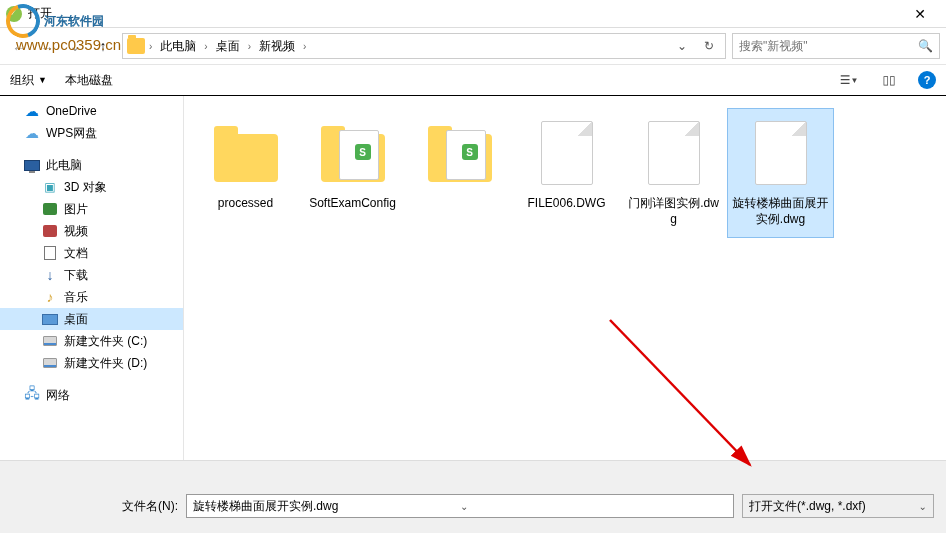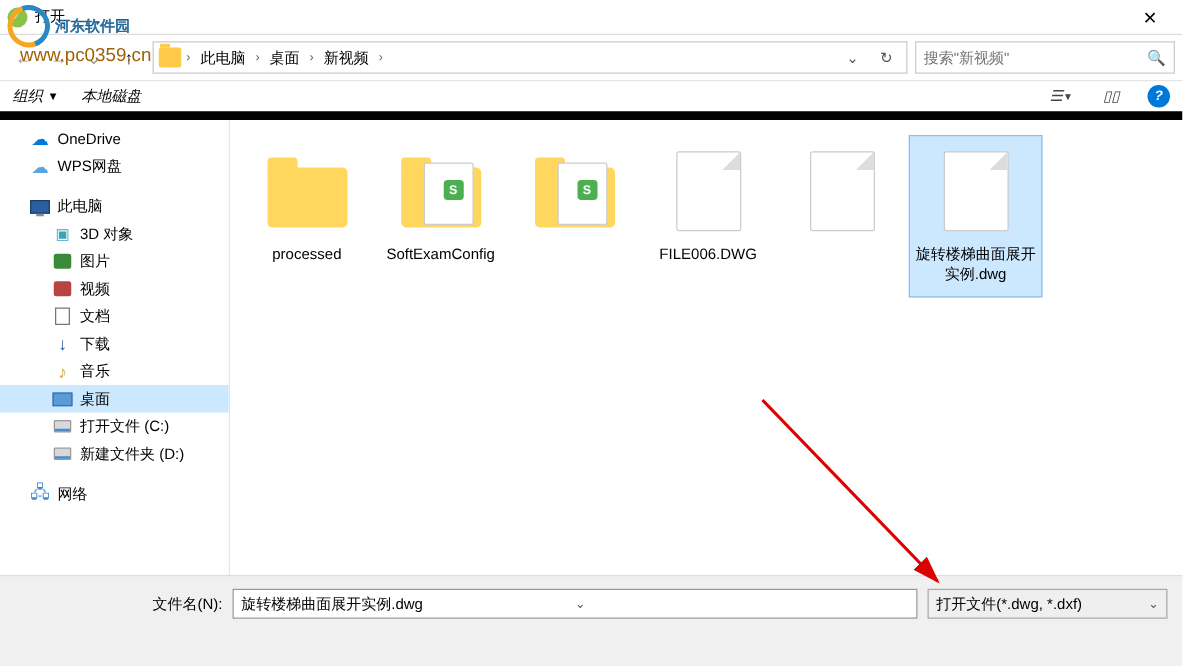--- a/index.html
+++ b/index.html
@@ -19,21 +19,21 @@
 .bc-icon { width: 18px; height: 16px; background: #ffc94a; border-radius: 2px; position: relative; }
 .bc-icon::before { content: ""; position: absolute; top: -3px; left: 1px; width: 8px; height: 3px; background: #ffc94a; border-radius: 1px 1px 0 0; }
 .bc-sep { color: #666; font-size: 10px; }
 .bc-item { padding: 2px 4px; cursor: pointer; }
 .bc-refresh { width: 24px; text-align: center; color: #555; cursor: pointer; }
 .bc-drop { color: #555; padding: 0 6px; cursor: pointer; }
 .searchbox { width: 208px; height: 26px; border: 1px solid #ccc; display: flex; align-items: center; padding: 0 6px; }
 .searchbox input { border: none; flex: 1; outline: none; color: #888; }
 .searchbox .mag { color: #666; cursor: pointer; }
 
-.toolbar { height: 32px; border-top: 1px solid #e5e5e5; border-bottom: 7px solid #000000; background: #fff; display: flex; align-items: center; padding: 0 10px; gap: 18px; font-style: italic; }
+.toolbar { height: 32px; border-top: 1px solid #e5e5e5; border-bottom: 1px solid #000000; background: #fff; display: flex; align-items: center; padding: 0 10px; gap: 18px; }
 .toolbar .tb-item { cursor: pointer; display: flex; align-items: center; gap: 4px; }
 .toolbar .spacer { flex: 1; }
 .tb-icon { width: 22px; height: 18px; display: flex; align-items: center; justify-content: center; cursor: pointer; color: #444; }
 .help-icon { width: 18px; height: 18px; border-radius: 50%; background: #0078d7; color: #fff; display: flex; align-items: center; justify-content: center; font-size: 11px; font-weight: bold; cursor: pointer; }
 
 .body-area { display: flex; height: 364px; }
 .sidebar { width: 184px; border-right: 1px solid #e5e5e5; overflow-y: auto; padding: 4px 0; }
 .nav-item { height: 22px; display: flex; align-items: center; padding: 0 6px 0 24px; gap: 6px; cursor: pointer; white-space: nowrap; }
 .nav-item.indent { padding-left: 42px; }
 .nav-item.selected { background: #cce8ff; }
@@ -60,21 +60,21 @@
 .file-icon { width: 72px; height: 72px; margin-bottom: 6px; display: flex; align-items: center; justify-content: center; }
 .folder-icon { width: 64px; height: 48px; background: #ffd75e; border-radius: 2px 4px 4px 4px; position: relative; margin-top: 10px; }
 .folder-icon::before { content: ""; position: absolute; top: -8px; left: 0; width: 24px; height: 10px; background: #ffd75e; border-radius: 3px 3px 0 0; }
 .folder-icon.has-file::after { content: ""; position: absolute; top: -4px; right: 6px; width: 38px; height: 48px; background: #fff; border: 1px solid #ccc; border-radius: 2px; }
 .folder-badge { position: absolute; top: 10px; right: 14px; width: 16px; height: 16px; background: #4caf50; border-radius: 3px; z-index: 2; color: #fff; font-size: 10px; display: flex; align-items: center; justify-content: center; font-weight: bold; }
 .file-doc { width: 52px; height: 64px; background: #fff; border: 1px solid #ccc; border-radius: 2px; position: relative; }
 .file-doc::before { content: ""; position: absolute; top: 0; right: 0; width: 14px; height: 14px; background: linear-gradient(135deg, transparent 48%, #ddd 50%); }
 .file-label { line-height: 1.35; word-break: break-all; max-width: 100%; }
 
 .footer { height: 73px; background: #f0f0f0; border-top: 1px solid #ddd; padding: 10px 12px; display: flex; flex-direction: column; gap: 10px; }
-.fn-row { display: flex; align-items: center; gap: 8px; }
+.fn-row { display: flex; align-items: center; gap: 8px; margin-top: 23px; }
 .fn-label { padding-left: 110px; }
 .fn-combo { flex: 1; height: 24px; border: 1px solid #999; background: #fff; display: flex; align-items: center; padding: 0 6px; }
 .fn-combo span { flex: 1; }
 .fn-drop { cursor: pointer; color: #555; font-size: 10px; }
 .ft-combo { width: 192px; height: 24px; border: 1px solid #aaa; background: #efefef; display: flex; align-items: center; padding: 0 6px; }
 .btn-row { display: flex; justify-content: flex-end; gap: 8px; padding-right: 2px; }
 .btn { width: 90px; height: 24px; border: 1px solid #aaa; background: #e8e8e8; cursor: pointer; display: flex; align-items: center; justify-content: center; }
 .btn.primary { background: #e1e1e1; border-color: #888; }
 
 .watermark { position: absolute; top: 4px; left: 6px; pointer-events: none; z-index: 100; }
@@ -189,21 +189,21 @@
     <div class="nav-item indent selected">
         <span class="ni-icon">
           <span class="ic-desktop"></span>
         </span>
         <span>桌面</span>
       </div>
     <div class="nav-item indent">
         <span class="ni-icon">
           <span class="ic-disk"></span>
         </span>
-        <span>打开文件 (C:)</span>
+        <span>新建文件夹 (C:)</span>
       </div>
     <div class="nav-item indent">
         <span class="ni-icon">
           <span class="ic-disk"></span>
         </span>
         <span>新建文件夹 (D:)</span>
       </div>
     <div class="nav-spacer"></div>
     <div class="nav-item">
         <span class="ni-icon ic-net">🖧</span>
@@ -236,20 +236,21 @@
       <div class="file-item">
         <div class="file-icon">
           <div class="file-doc"></div>
         </div>
         <div class="file-label">FILE006.DWG</div>
       </div>
       <div class="file-item">
         <div class="file-icon">
           <div class="file-doc"></div>
         </div>
+        <div class="file-label">门刚详图实例.dwg</div>
       </div>
       <div class="file-item selected">
         <div class="file-icon">
           <div class="file-doc"></div>
         </div>
         <div class="file-label">旋转楼梯曲面展开实例.dwg</div>
       </div>
     </div>
 </div>
 

